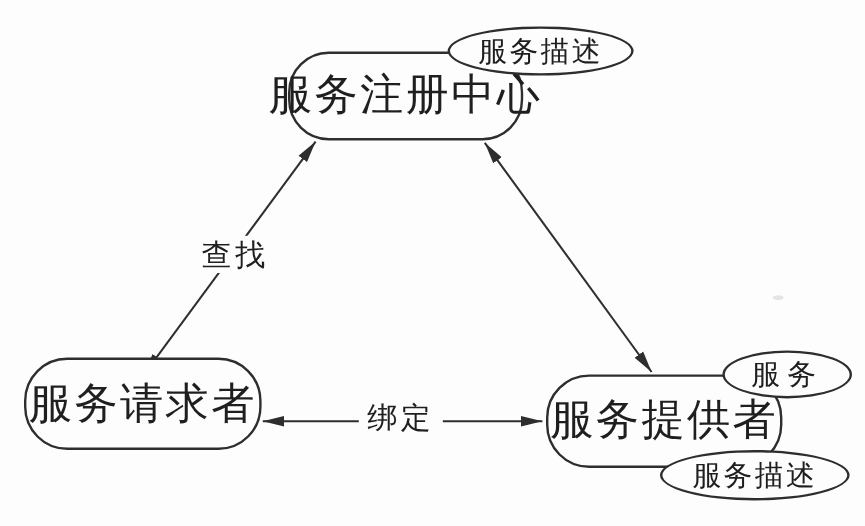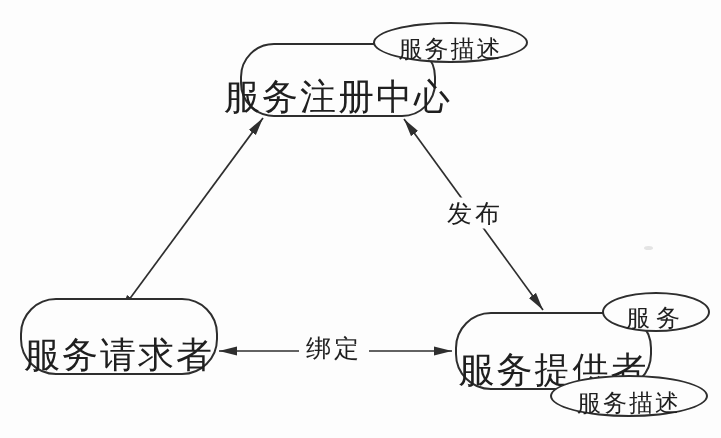--- a/index.html
+++ b/index.html
@@ -21,21 +21,21 @@
     left: 0;
     top: 0;
     z-index: 1;
   }
   .node {
     position: absolute;
     box-sizing: border-box;
     border: 2px solid #2e2e2e;
     background: #fdfdfd;
     display: flex;
-    align-items: flex-end;
+    align-items: center;
     justify-content: center;
     text-align: center;
     line-height: 1;
     letter-spacing: 2px;
     white-space: nowrap;
   }
   .stadium {
     z-index: 2;
     font-size: 36px;
     border-radius: 36px;
@@ -110,18 +110,18 @@
   </div>
 
   <div class="node stadium node-provider">
     <span>服务提供者</span>
   </div>
 
   <div class="node ellipse ellipse-provider-desc">
     <span>服务描述</span>
   </div>
 
-  <div class="edge-label label-publish">发布</div>
+  <div class="edge-label label-find">查找</div>
   <div class="edge-label label-bind">绑定</div>
 
   <div class="scan-artifact"></div>
 
 </div>
 
 </body></html>

